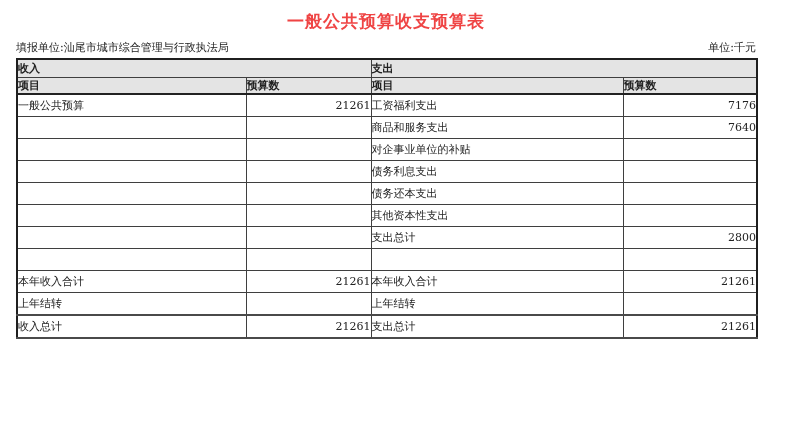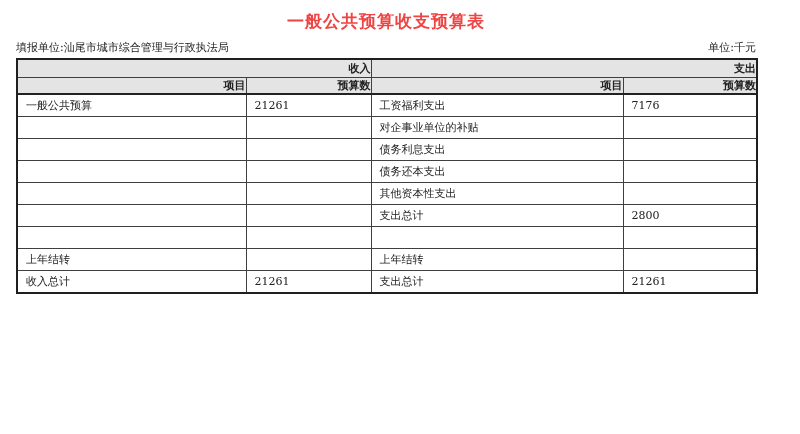--- a/index.html
+++ b/index.html
@@ -53,40 +53,39 @@
   table.budget th,
   table.budget td {
     border: 1px solid #3f3f3f;
     padding: 0;
     overflow: hidden;
     white-space: nowrap;
   }
   table.budget thead th {
     background: #e4e4e4;
     font-weight: bold;
-    text-align: right;
+    text-align: left;
   }
   table.budget thead tr.section-row th {
     height: 17px;
   }
   table.budget thead tr.colhead-row th {
     height: 15px;
     border-bottom-width: 2px;
     border-bottom-color: #222;
   }
   table.budget tbody td {
     height: 21px;
-    padding-left: 8px;
   }
   td.item-cell {
     text-align: left;
     padding-left: 4px;
   }
   td.num-cell {
-    text-align: left;
+    text-align: right;
   }
   
   table.budget tbody tr:nth-child(11) td {
     border-top: 2px solid #4a4a4a;
     border-bottom: 2px solid #4a4a4a;
   }
   
   table.budget tbody tr:nth-child(12) td {
     border-bottom: 2px solid #7e7e7e;
   }
@@ -125,20 +124,26 @@
     <tbody id="budget-body">
         <tr>
           <td class="item-cell">一般公共预算</td>
           <td class="num-cell">21261</td>
           <td class="item-cell">工资福利支出</td>
           <td class="num-cell">7176</td>
         </tr>
         <tr>
           <td class="item-cell"></td>
           <td class="num-cell"></td>
+          <td class="item-cell">商品和服务支出</td>
+          <td class="num-cell">7640</td>
+        </tr>
+        <tr>
+          <td class="item-cell"></td>
+          <td class="num-cell"></td>
           <td class="item-cell">对企事业单位的补贴</td>
           <td class="num-cell"></td>
         </tr>
         <tr>
           <td class="item-cell"></td>
           <td class="num-cell"></td>
           <td class="item-cell">债务利息支出</td>
           <td class="num-cell"></td>
         </tr>
         <tr>
@@ -159,20 +164,26 @@
           <td class="item-cell">支出总计</td>
           <td class="num-cell">2800</td>
         </tr>
         <tr>
           <td class="item-cell"></td>
           <td class="num-cell"></td>
           <td class="item-cell"></td>
           <td class="num-cell"></td>
         </tr>
         <tr>
+          <td class="item-cell">本年收入合计</td>
+          <td class="num-cell">21261</td>
+          <td class="item-cell">本年收入合计</td>
+          <td class="num-cell">21261</td>
+        </tr>
+        <tr>
           <td class="item-cell">上年结转</td>
           <td class="num-cell"></td>
           <td class="item-cell">上年结转</td>
           <td class="num-cell"></td>
         </tr>
         <tr>
           <td class="item-cell">收入总计</td>
           <td class="num-cell">21261</td>
           <td class="item-cell">支出总计</td>
           <td class="num-cell">21261</td>

